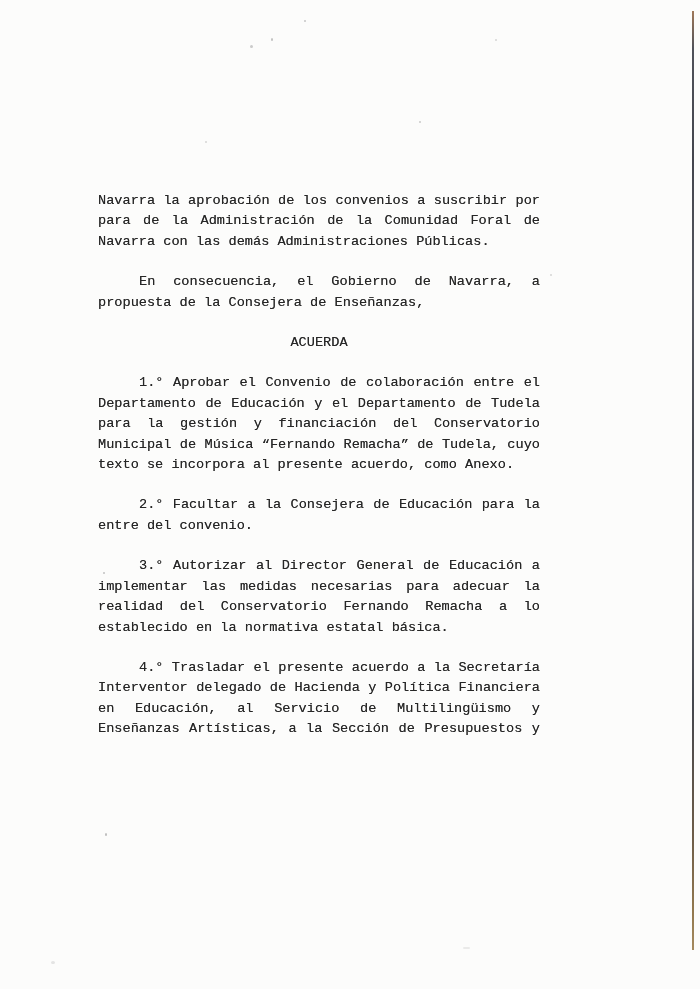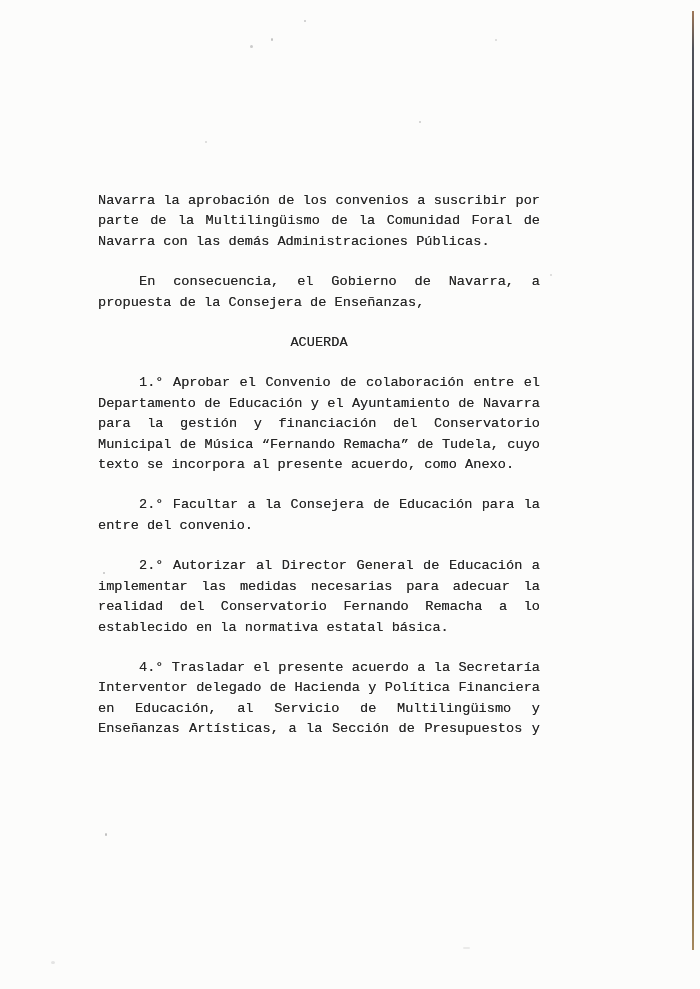--- a/index.html
+++ b/index.html
@@ -63,48 +63,48 @@
 </style>
 </head>
 <body>
 
 <div class="page">
 
   <div class="text-block">
 
     <div class="para">
       <div class="line">Navarra la aprobación de los convenios a suscribir por</div>
-      <div class="line">parte de la Multilingüismo de la Comunidad Foral de</div>
+      <div class="line">para de la Administración de la Comunidad Foral de</div>
       <div class="line last">Navarra con las demás Administraciones Públicas.</div>
     </div>
 
     <div class="para">
       <div class="line indent">En consecuencia, el Gobierno de Navarra, a</div>
       <div class="line last">propuesta de la Consejera de Enseñanzas,</div>
     </div>
 
     <div class="para">
       <div class="line center">ACUERDA</div>
     </div>
 
     <div class="para">
       <div class="line indent">1.° Aprobar el Convenio de colaboración entre el</div>
-      <div class="line">Departamento de Educación y el Ayuntamiento de Navarra</div>
+      <div class="line">Departamento de Educación y el Departamento de Tudela</div>
       <div class="line">para la gestión y financiación del Conservatorio</div>
       <div class="line">Municipal de Música “Fernando Remacha” de Tudela, cuyo</div>
       <div class="line last">texto se incorpora al presente acuerdo, como Anexo.</div>
     </div>
 
     <div class="para">
       <div class="line indent">2.° Facultar a la Consejera de Educación para la</div>
       <div class="line last">entre del convenio.</div>
     </div>
 
     <div class="para">
-      <div class="line indent">2.° Autorizar al Director General de Educación a</div>
+      <div class="line indent">3.° Autorizar al Director General de Educación a</div>
       <div class="line">implementar las medidas necesarias para adecuar la</div>
       <div class="line">realidad del Conservatorio Fernando Remacha a lo</div>
       <div class="line last">establecido en la normativa estatal básica.</div>
     </div>
 
     <div class="para">
       <div class="line indent">4.° Trasladar el presente acuerdo a la Secretaría</div>
       <div class="line">Interventor delegado de Hacienda y Política Financiera</div>
       <div class="line">en Educación, al Servicio de Multilingüismo y</div>
       <div class="line">Enseñanzas Artísticas, a la Sección de Presupuestos y</div>

